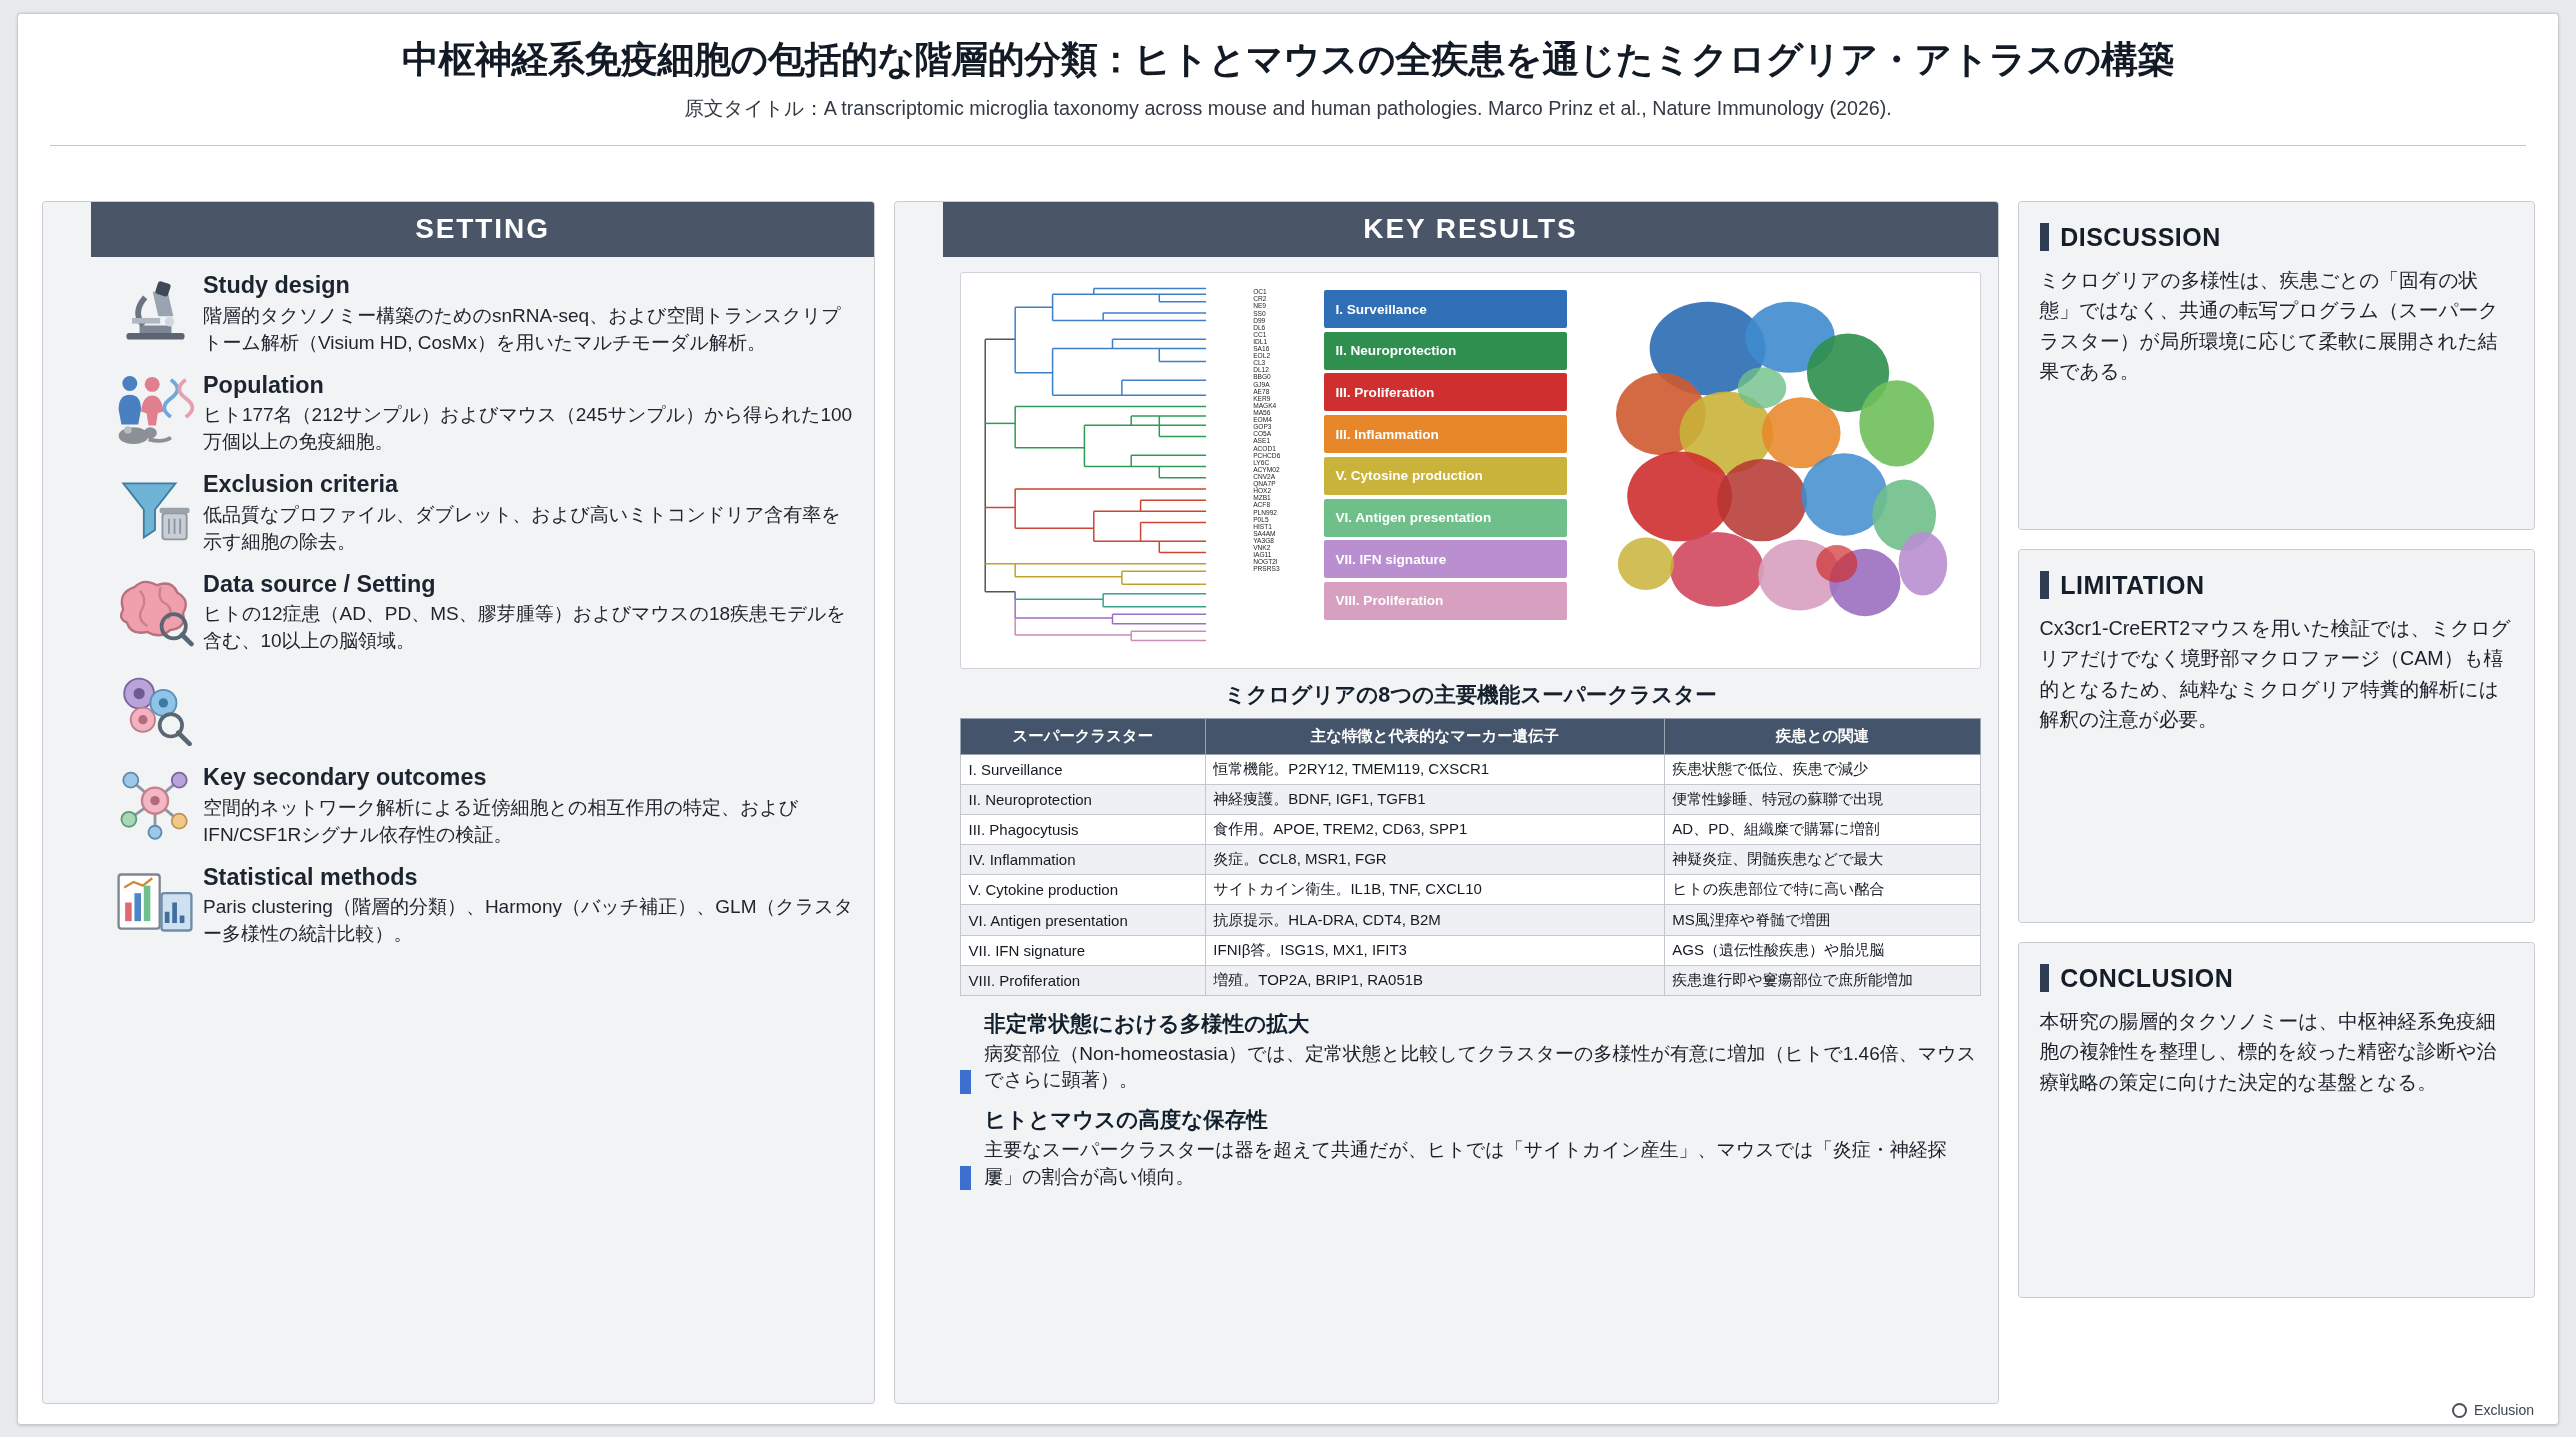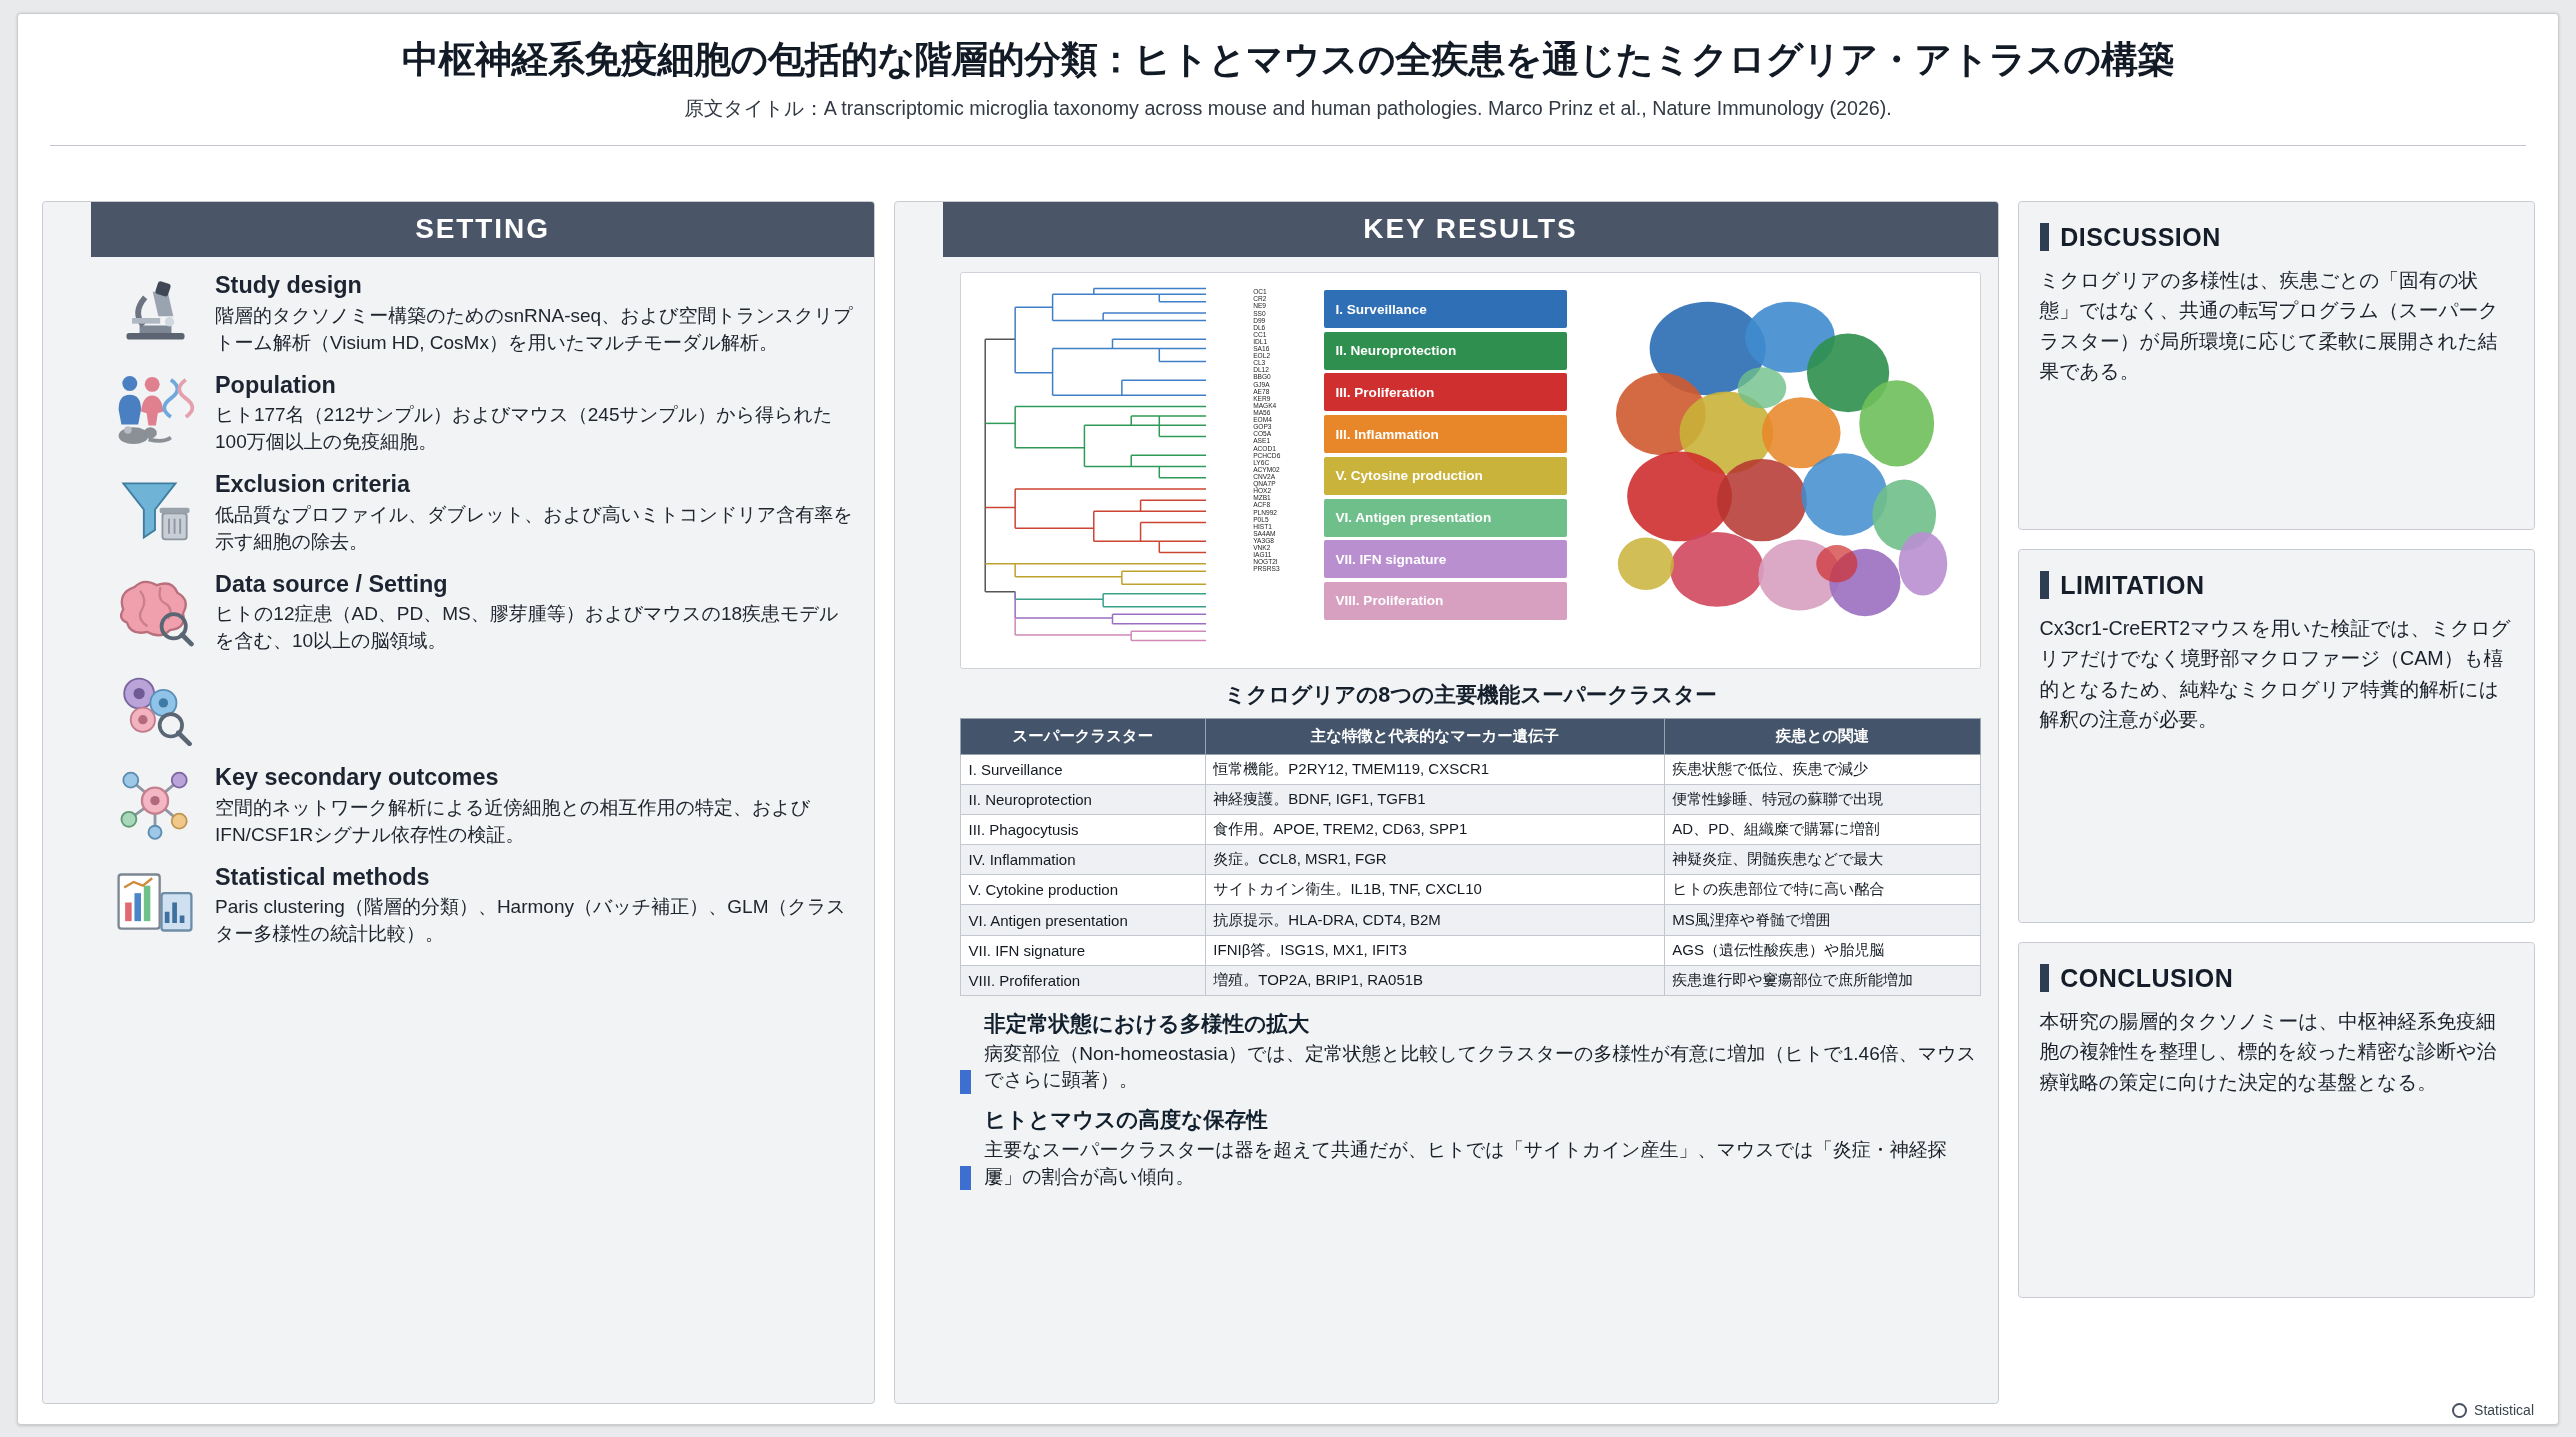--- a/index.html
+++ b/index.html
@@ -52,21 +52,21 @@
     background: #4a5568;
     color: #ffffff;
     text-align: center;
     font-size: 28px; font-weight: bold;
     letter-spacing: 1.9px;
     padding: 11.2px 0 12px 0;
   }
 
   
   .setting-body { padding: 13px 20.6px 9.4px 19px; }
-  .sitem { display: flex; gap: 15px; margin-bottom: 13px; }
+  .sitem { display: flex; gap: 3px; margin-bottom: 13px; }
   .sicon {
     width: 90px; min-width: 90px; height: 81px;
     display: flex; align-items: center; justify-content: center;
   }
   .stext { padding-top: 1.9px; }
   .sh {
     font-size: 23.4px; font-weight: bold; color: #1b2430; margin-bottom: 3.7px;
   }
   .sp {
     font-size: 19px; color: #20262f; line-height: 1.42;
@@ -530,17 +530,17 @@
         </div>
         <div class="rtext">本研究の腸層的タクソノミーは、中枢神経系免疫細胞の複雑性を整理し、標的を絞った精密な診断や治療戦略の策定に向けた決定的な基盤となる。</div>
       </div>
 
     </div>
 
   </div>
 
   <div class="footer-badge">
     <div class="nb-dot"></div>
-    <span>Statistical</span>
+    <span>Exclusion</span>
   </div>
 
 </div>
 
 
 </body></html>

